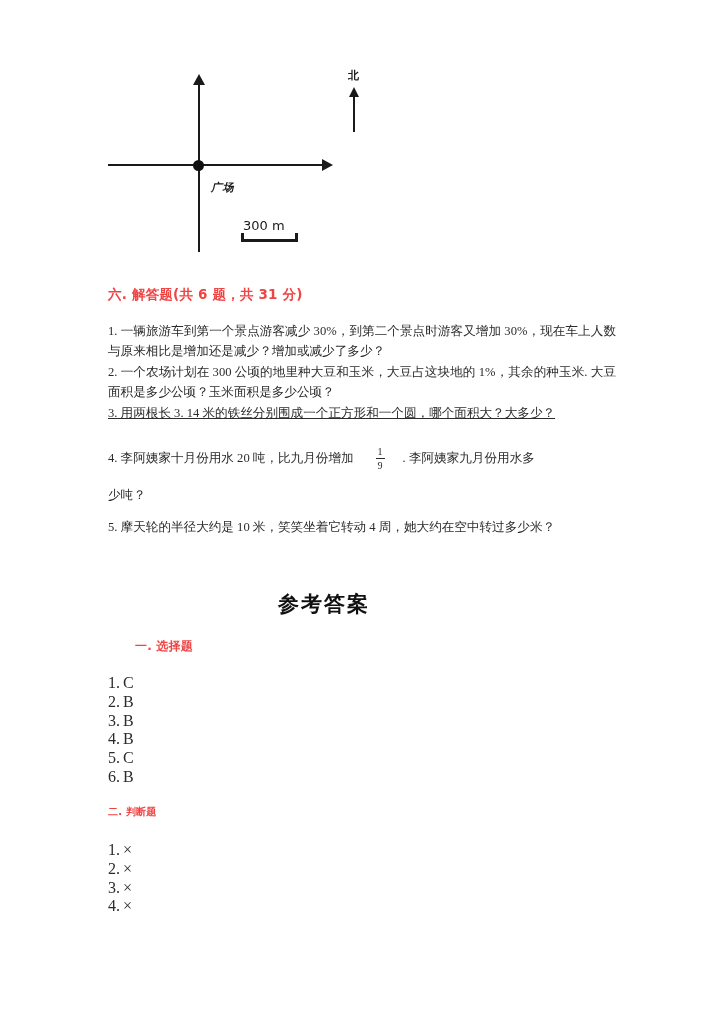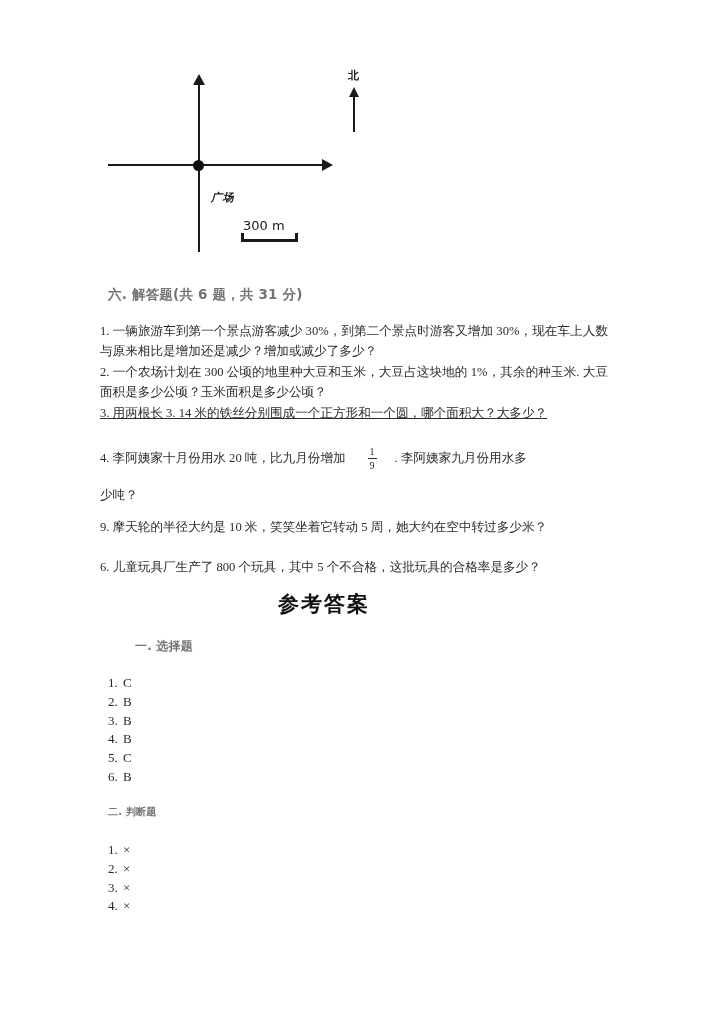--- a/index.html
+++ b/index.html
@@ -68,21 +68,21 @@
     left: 85px;
     top: 100px;
     width: 11px;
     height: 11px;
     border-radius: 50%;
     background: #111111;
   }
   .origin-label {
     position: absolute;
     left: 103px;
-    top: 130px;
+    top: 120px;
     font-family: "DejaVu Sans", sans-serif;
     font-weight: 700;
     font-style: italic;
     font-size: 11px;
     color: #1a1a1a;
     letter-spacing: 0.5px;
   }
 
   
   .north {
@@ -154,31 +154,31 @@
   .scalebar-tick-l { left: 0px; }
   .scalebar-tick-r { left: 54px; }
 
   
   .section-heading {
     position: absolute;
     left: 108px;
     font-family: "DejaVu Sans", "Liberation Sans", sans-serif;
     font-weight: 700;
     font-size: 13.5px;
-    color: #737373;
+    color: #ef4444;
     white-space: nowrap;
     letter-spacing: 0.2px;
   }
   #sec-six   { top: 286px; }
   #sec-one   { top: 638px; font-size: 12px; margin-left: 27px; }
   #sec-two   { top: 805px; font-size: 10px; }
 
   .qblock {
     position: absolute;
-    left: 100px;
+    left: 108px;
     width: 508px;
     font-family: "Liberation Serif", "DejaVu Serif", serif;
     font-size: 12.6px;
     line-height: 19.5px;
     color: #2b2b2b;
     text-align: justify;
     text-justify: inter-ideograph;
   }
   #q1 { top: 322px; }
   #q2 { top: 363px; }
@@ -217,21 +217,21 @@
 
   .answer-list {
     position: absolute;
     left: 108px;
   }
   #ans-choice { top: 674px; }
   #ans-judge  { top: 841px; }
 
   .answer-item {
     font-family: "Liberation Serif", "DejaVu Serif", serif;
-    font-size: 13px;
+    font-size: 16px;
     line-height: 18.8px;
     color: #2b2b2b;
     white-space: nowrap;
   }
   .answer-item .idx { display: inline-block; min-width: 15px; }
 </style>
 </head>
 <body>
 
 <div id="page">
@@ -263,23 +263,22 @@
   <div id="q1" class="qblock">1. 一辆旅游车到第一个景点游客减少 30%，到第二个景点时游客又增加 30%，现在车上人数与原来相比是增加还是减少？增加或减少了多少？</div>
 
   <div id="q2" class="qblock">2. 一个农场计划在 300 公顷的地里种大豆和玉米，大豆占这块地的 1%，其余的种玉米. 大豆面积是多少公顷？玉米面积是多少公顷？</div>
 
   <div id="q3" class="qblock">3. 用两根长 3. 14 米的铁丝分别围成一个正方形和一个圆，哪个面积大？大多少？</div>
 
   <div id="q4a" class="qblock"><span>4. 李阿姨家十月份用水 20 吨，比九月份增加</span><span class="frac"><span class="num">1</span><span class="bar"></span><span class="den">9</span></span><span>. 李阿姨家九月份用水多</span></div>
 
   <div id="q4b" class="qblock">少吨？</div>
 
-  <div id="q5" class="qblock">9. 摩天轮的半径大约是 10 米，笑笑坐着它转动 5 周，她大约在空中转过多少米？</div>
-
-  <div id="q6" class="qblock">6. 儿童玩具厂生产了 800 个玩具，其中 5 个不合格，这批玩具的合格率是多少？</div>
+  <div id="q5" class="qblock">5. 摩天轮的半径大约是 10 米，笑笑坐着它转动 4 周，她大约在空中转过多少米？</div>
+
 
   <div class="answers-title">参考答案</div>
 
   <div id="sec-one" class="section-heading">一. 选择题</div>
 
   <div id="ans-choice" class="answer-list">
     <div class="answer-item"><span class="idx">1.</span><span>C</span></div>
     <div class="answer-item"><span class="idx">2.</span><span>B</span></div>
     <div class="answer-item"><span class="idx">3.</span><span>B</span></div>
     <div class="answer-item"><span class="idx">4.</span><span>B</span></div>

